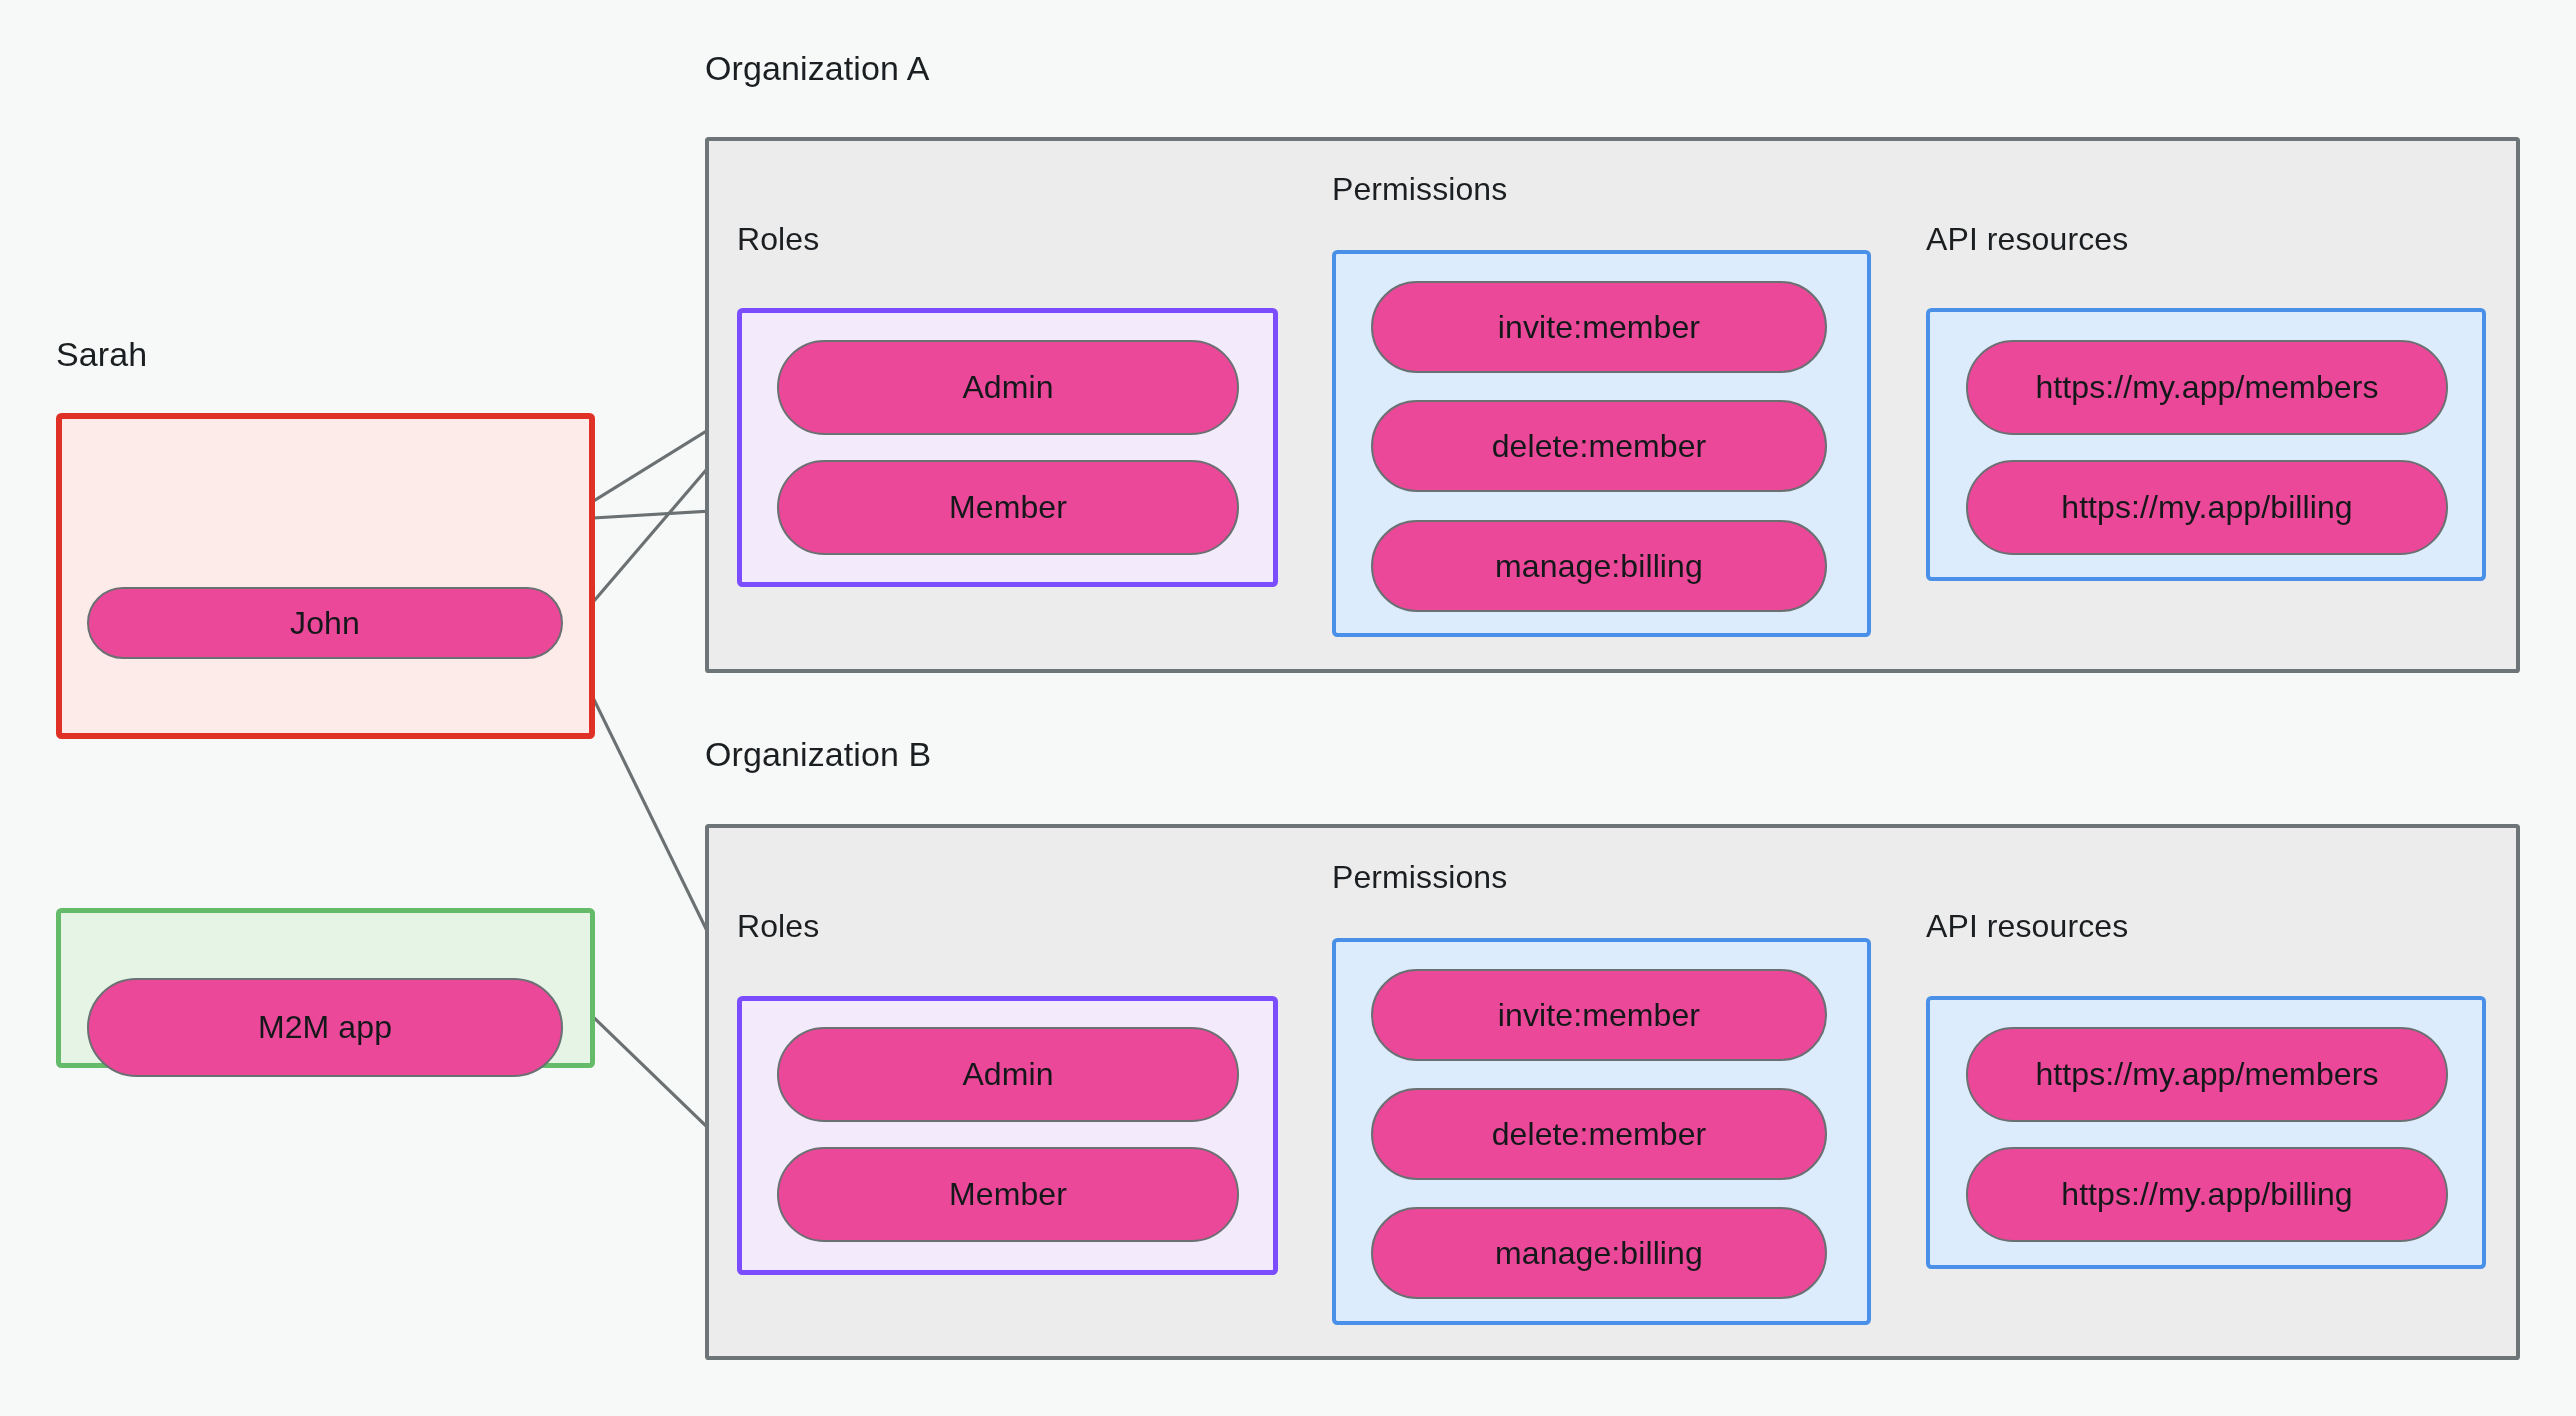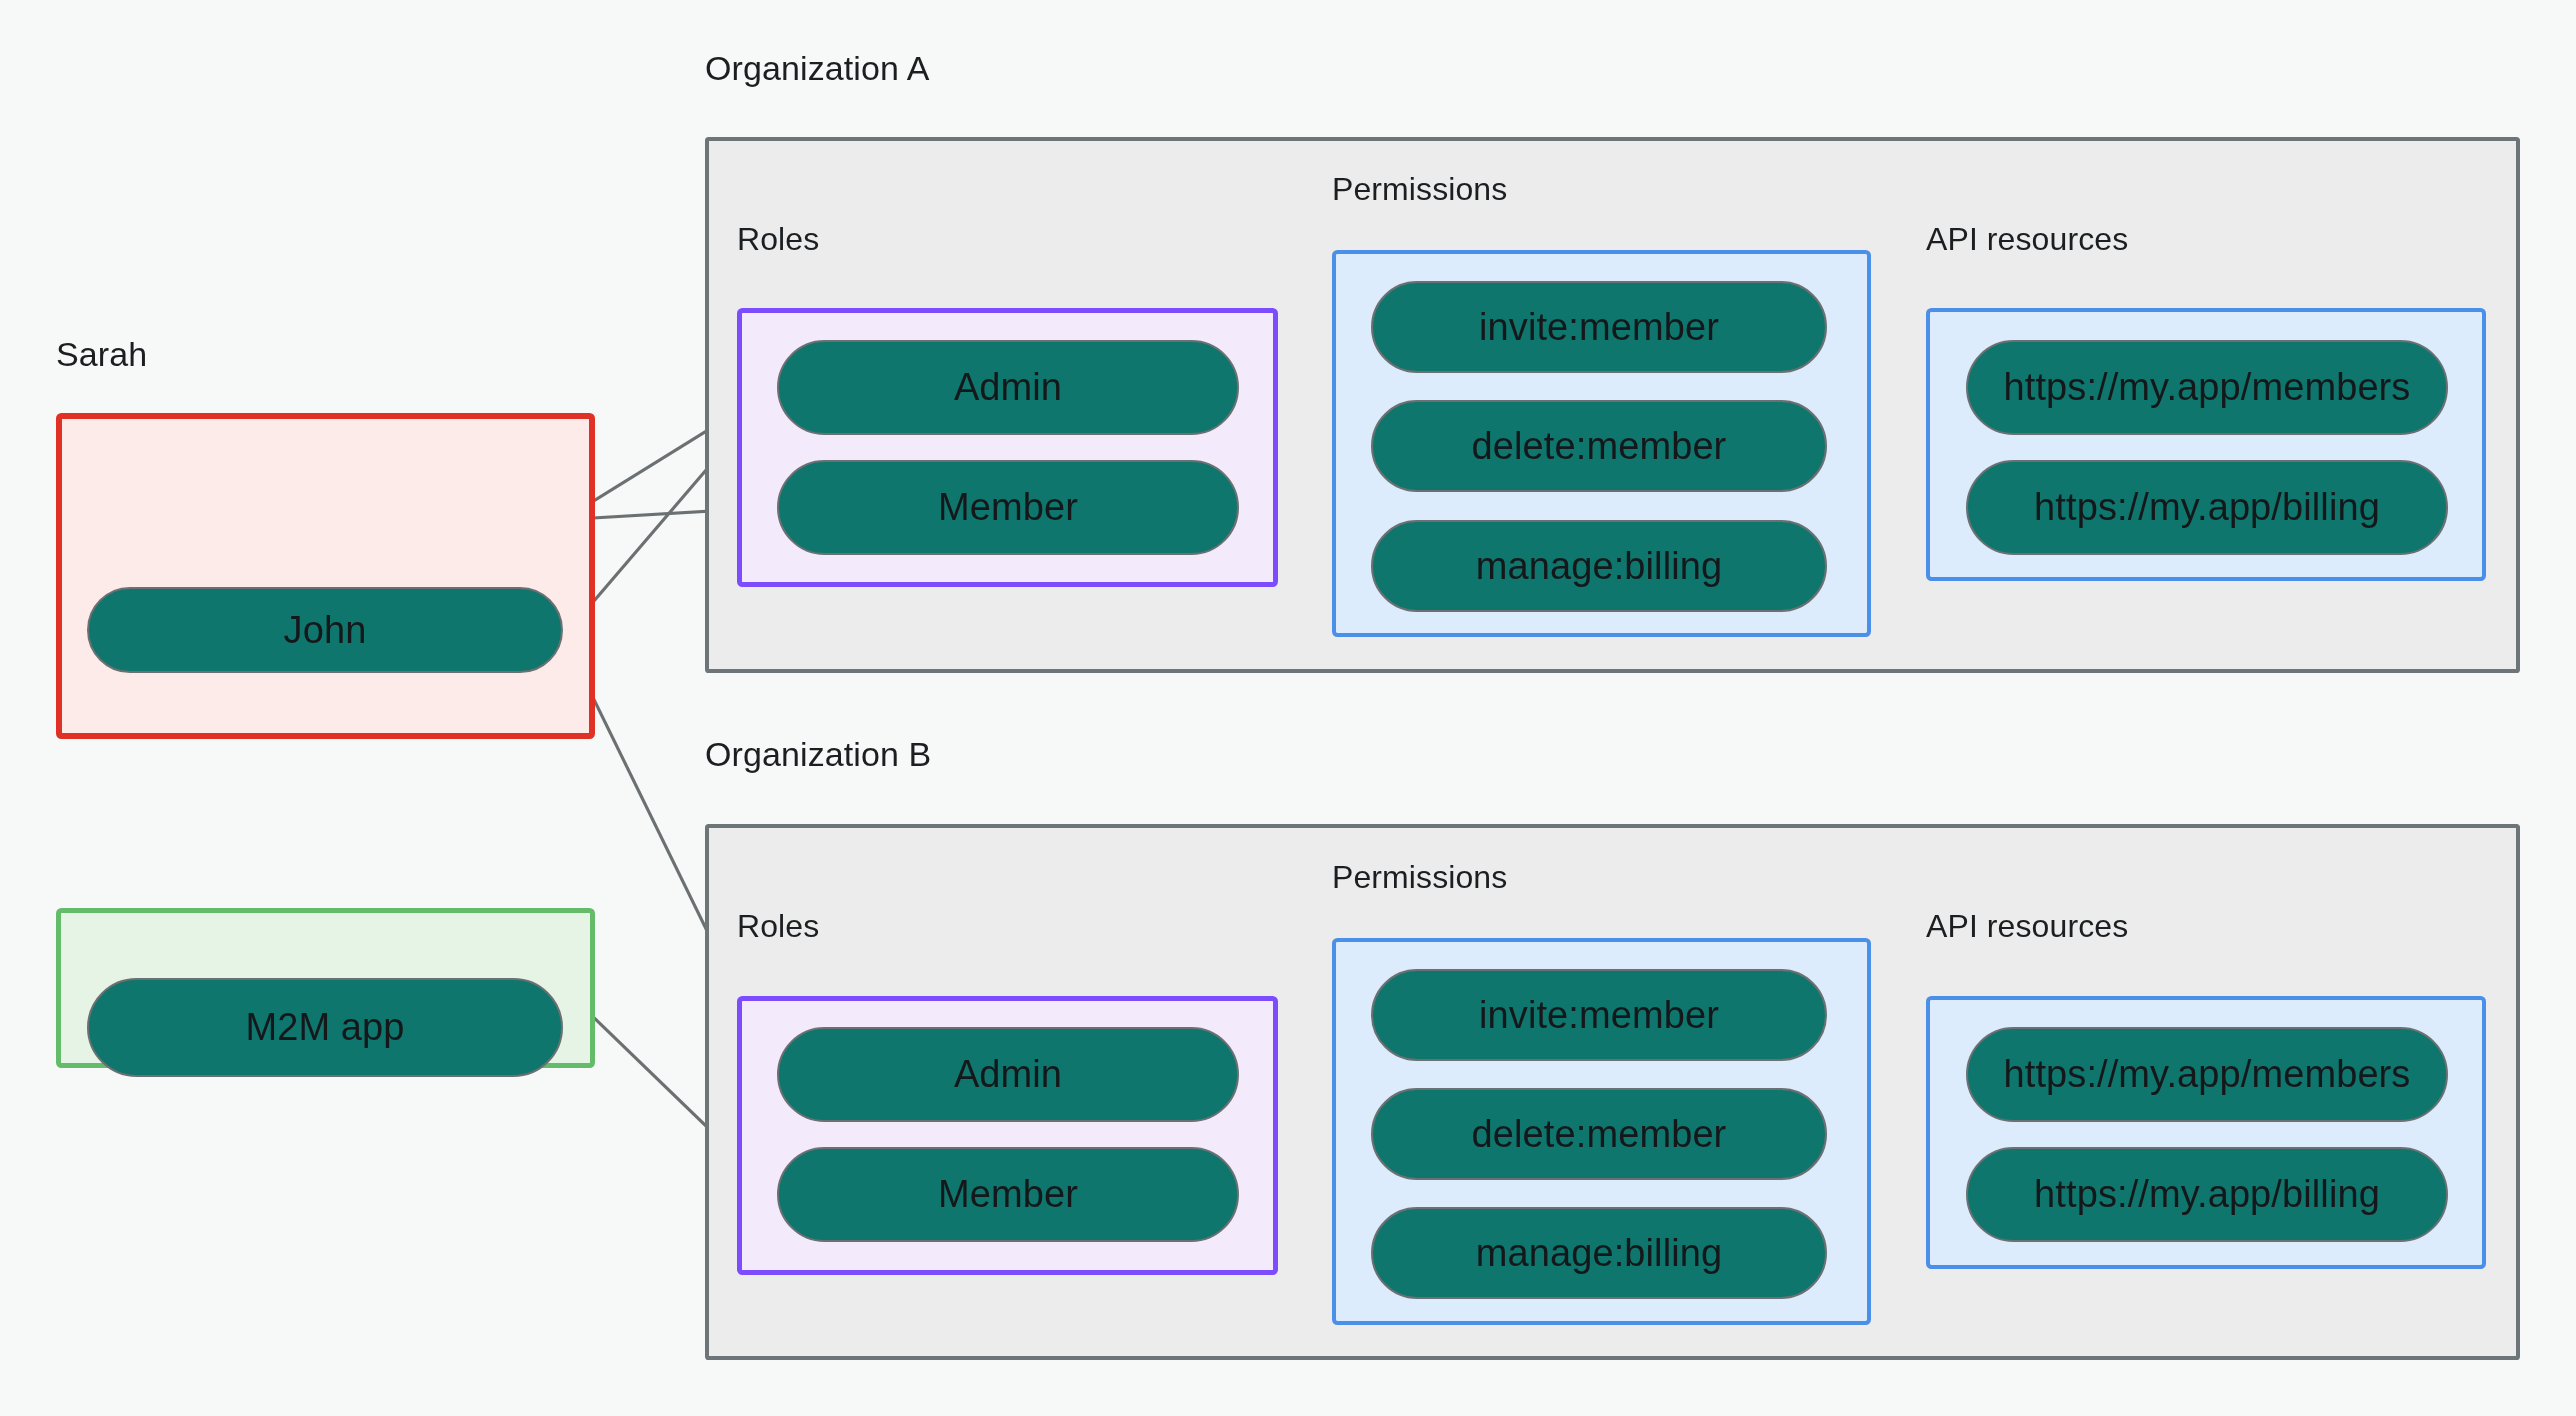--- a/index.html
+++ b/index.html
@@ -26,25 +26,25 @@
   .box-org   {background:#ececec;border:4.5px solid #6e7578;border-radius:3.6px;}
   .box-users {background:#fdebe9;border:6.3px solid #e03127;border-radius:5.4px;}
   .box-m2m   {background:#e6f4e6;border:5.4px solid #64bb6a;border-radius:5.4px;}
   .box-roles {background:#f3ebfb;border:5.4px solid #7c4dff;border-radius:5.4px;}
   .box-perms {background:#ddecfd;border:4.5px solid #4a90e8;border-radius:5.4px;}
   .box-api   {background:#ddecfd;border:4.5px solid #4a90e8;border-radius:5.4px;}
 
   
   .pill{
     position:absolute;box-sizing:border-box;
-    background:#0f766e;
+    background:#ec4899;
     border:2.7px solid #6b7072;
     border-radius:900px;
     display:flex;align-items:center;justify-content:center;
-    font-size:38px;
+    font-size:32px;
     color:#15181a;
     white-space:nowrap;
     letter-spacing:0.1px;
   }
 
   
   #edges{position:absolute;left:0;top:0;width:2576px;height:1416px;pointer-events:none;}
   #edges line{stroke:#6b7072;stroke-width:3.5;}
   #edges circle{fill:#6b7072;}
 </style>
@@ -92,21 +92,21 @@
     <circle cx="862" cy="1326" r="13"></circle>
     <circle cx="1522" cy="1126" r="13"></circle>
     <circle cx="1522" cy="1259" r="13"></circle>
     <circle cx="1522" cy="1391" r="13"></circle>
     <circle cx="2182" cy="1192" r="13"></circle>
     <circle cx="2182" cy="1326" r="13"></circle>
   </svg>
 
   <div class="caption" style="left:56px; top:335px;">Sarah</div>
   <div class="box box-users" style="left:56px; top:413px; width:539px; height:326px;"></div>
-  <div class="pill" style="left:87px; top:587px; width:476px; height:86px;">John</div>
+  <div class="pill" style="left:87px; top:587px; width:476px; height:72px;">John</div>
 
   <div class="box box-m2m" style="left:56px; top:908px; width:539px; height:160px;"></div>
   <div class="pill" style="left:87px; top:978px; width:476px; height:99px;">M2M app</div>
 
   <div class="caption" style="left:705px; top:49px;">Organization A</div>
   <div class="box box-org" style="left:705px; top:137px; width:1815px; height:536px;"></div>
 
   <div class="caption" style="left:737px; top:221px; font-size:32px;">Roles</div>
   <div class="box box-roles" style="left:737px; top:308px; width:541px; height:279px;"></div>
   <div class="pill" style="left:777px; top:340px; width:462px; height:95px;">Admin</div>

